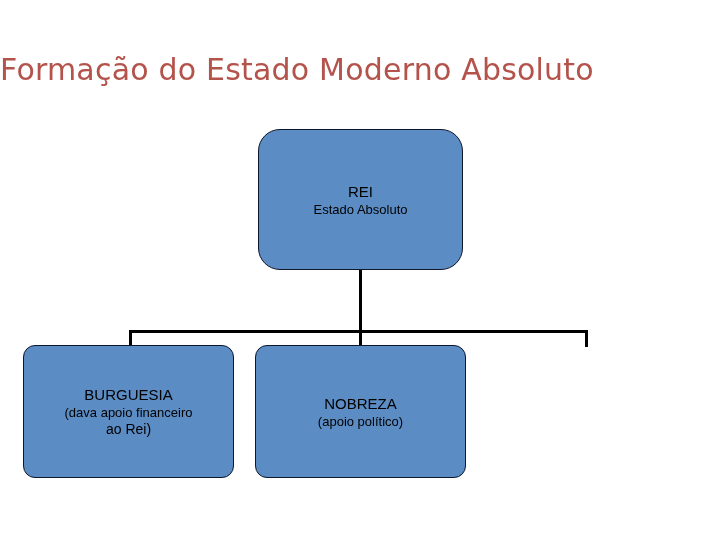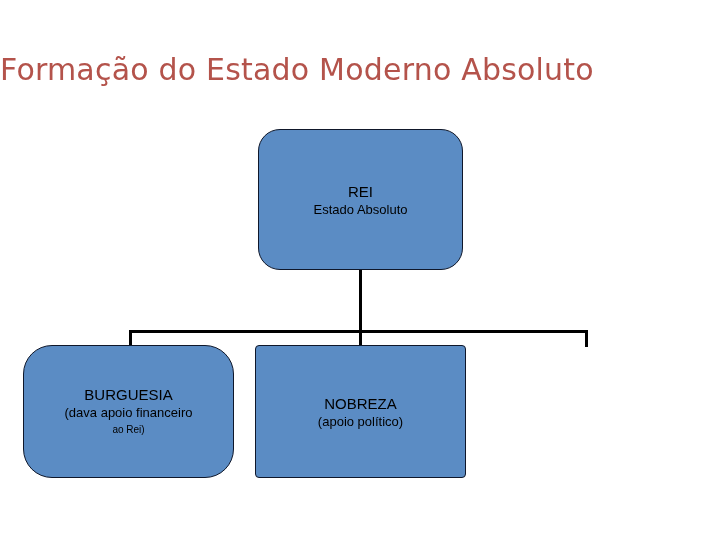--- a/index.html
+++ b/index.html
@@ -47,46 +47,46 @@
   }
   .node .line1 {
     font-size: 15px;
     line-height: 19px;
   }
   .node .line2 {
     font-size: 13px;
     line-height: 17px;
   }
   .node .line3 {
-    font-size: 10px;
+    font-size: 14px;
     line-height: 17px;
   }
   #node-rei {
     left: 258px;
     top: 129px;
     width: 205px;
     height: 141px;
     border-radius: 22px;
   }
   #node-rei .line1 { font-size: 15px; }
   #node-rei .line2 { font-size: 13px; }
   #node-burguesia {
     left: 23px;
     top: 345px;
     width: 211px;
     height: 133px;
-    border-radius: 29px;
+    border-radius: 12px;
   }
   #node-burguesia .line1 { font-size: 15px; }
   #node-nobreza {
     left: 255px;
     top: 345px;
     width: 211px;
     height: 133px;
-    border-radius: 4px;
+    border-radius: 12px;
   }
   #node-igreja {
     left: 487px;
     top: 345px;
     width: 211px;
     height: 133px;
     border-radius: 20px;
   }
   .connector {
     position: absolute;

